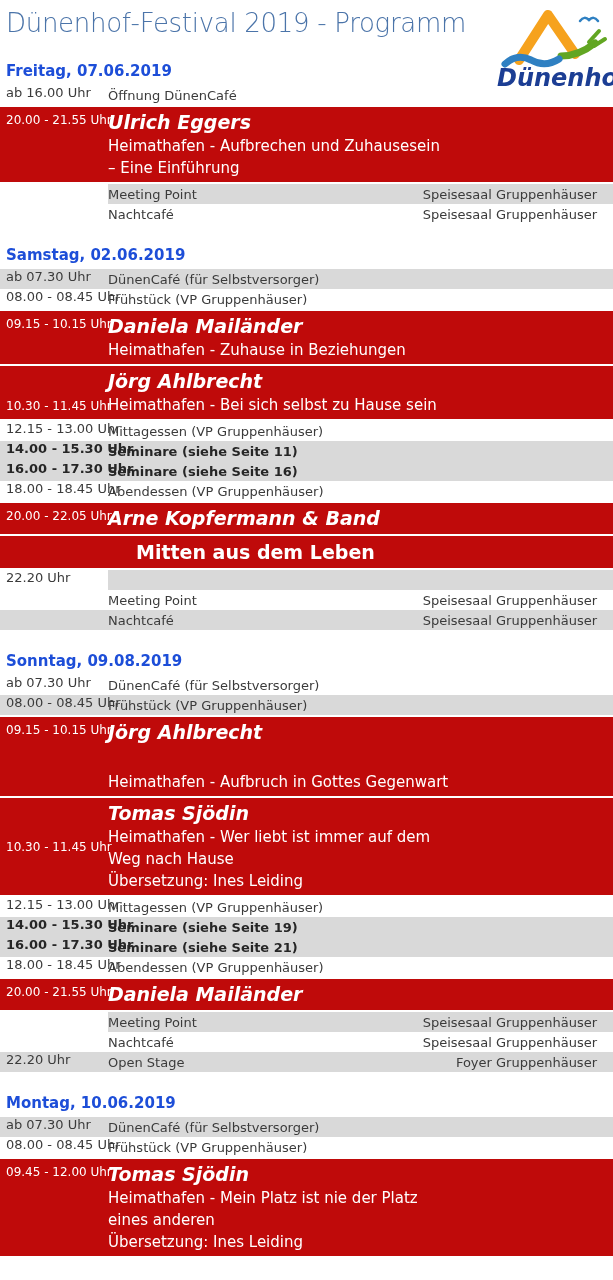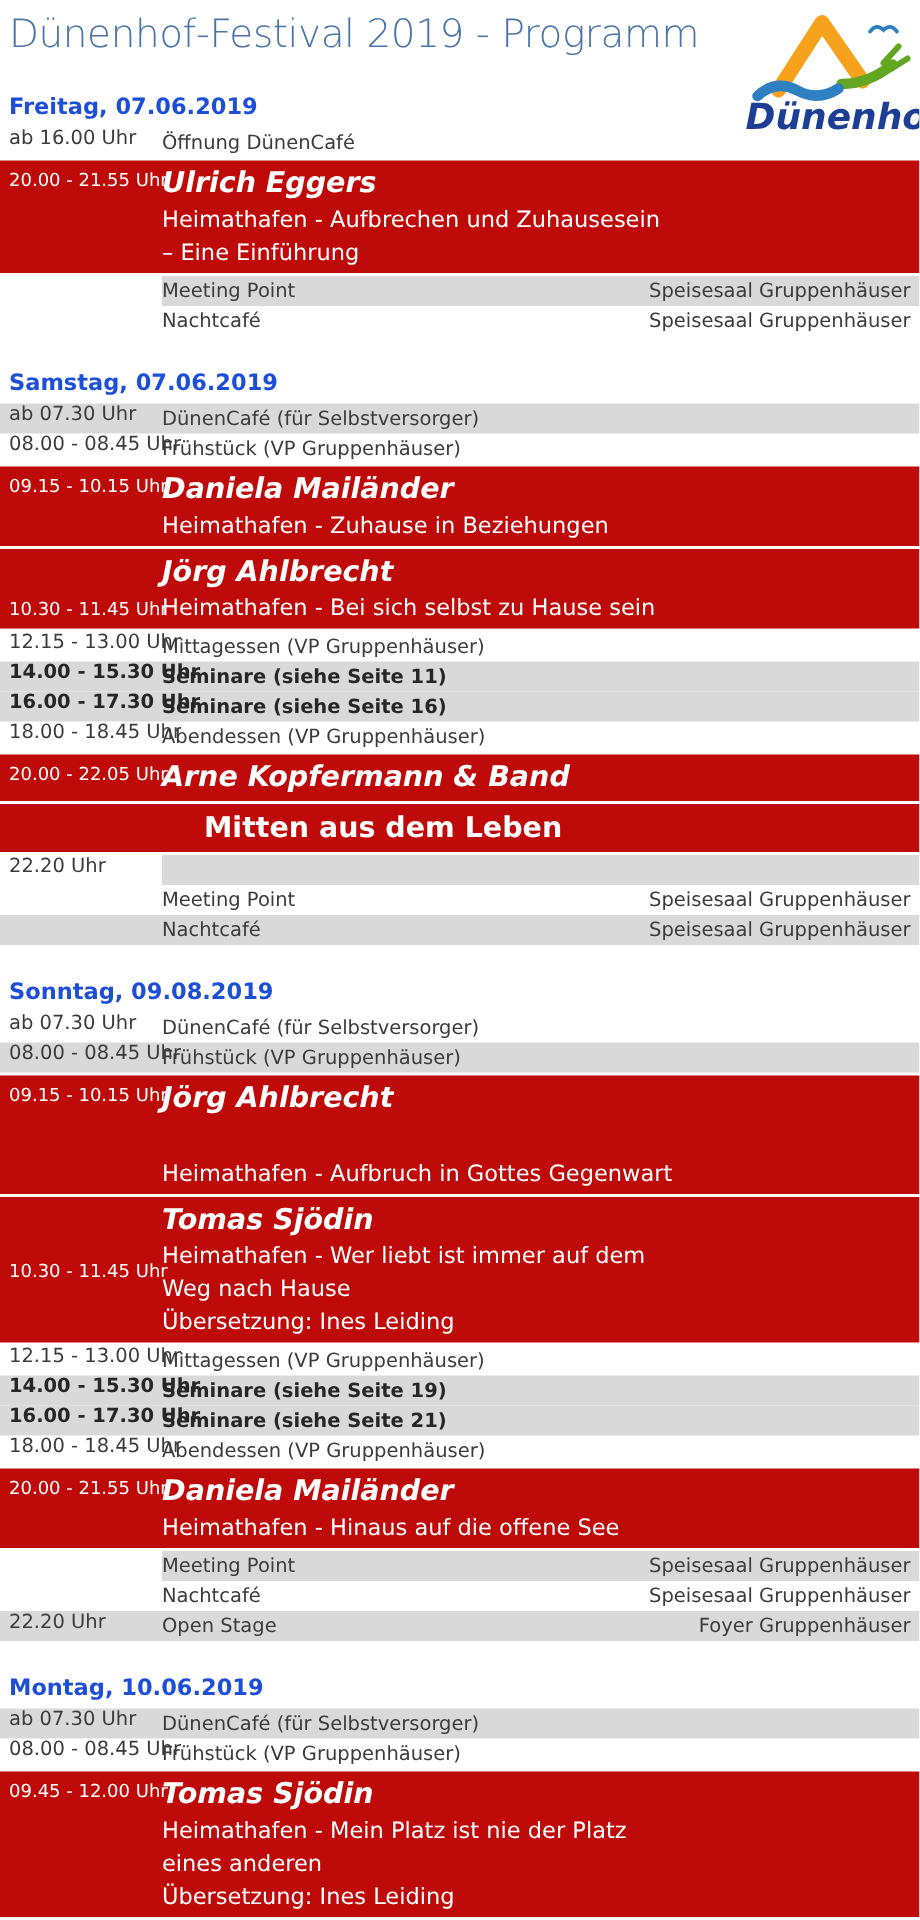--- a/index.html
+++ b/index.html
@@ -15,21 +15,21 @@
   .logo { position:absolute; top:2px; right:0; width:120px; height:90px; }
   section.day { margin:0; }
   h2.day-header {
     font-size:15px; font-weight:700; color:#1d4ed8; margin:22px 18px 4px 0;
     padding-left:6px; line-height:19px;
   }
   .row { display:flex; height:20px; font-size:13px; }
   .row .time { width:108px; flex:none; padding-left:6px; white-space:nowrap; }
   .row .body {
     flex:1; display:flex; justify-content:space-between; align-items:center;
-    height:100%; padding-right:6px;
+    height:100%; padding-right:16px;
   }
   .row.shade-full { background:#d9d9d9; }
   .row .body.shade { background:#d9d9d9; }
   .row.bold { font-weight:700; color:#262626; }
   .event { display:flex; background:#bf0a0a; color:#fff; margin:2px 0; }
   .event .etime {
     width:108px; flex:none; padding:6px 0 6px 6px; font-size:12px;
     display:flex; flex-direction:column; justify-content:flex-start; white-space:nowrap;
   }
   .event.time-bottom .etime { justify-content:flex-end; }
@@ -97,21 +97,21 @@
   <div class="row">
     <div class="time"></div>
     <div class="body">
       <span class="desc">Nachtcafé</span>
       <span class="loc">Speisesaal Gruppenhäuser</span>
     </div>
   </div>
 </section>
 
 <section class="day">
-  <h2 class="day-header">Samstag, 07.06.2019</h2>
+  <h2 class="day-header">Samstag, 02.06.2019</h2>
 
   <div class="row shade-full">
     <div class="time">ab 07.30 Uhr</div>
     <div class="body">
         <span class="desc">DünenCafé (für Selbstversorger)</span>
       </div>
   </div>
   <div class="row">
     <div class="time">08.00 - 08.45 Uhr</div>
     <div class="body">
@@ -264,21 +264,20 @@
         <span class="desc">Abendessen (VP Gruppenhäuser)</span>
       </div>
   </div>
 
   <div class="event">
     <div class="etime">
         <span>20.00 - 21.55 Uhr</span>
       </div>
     <div class="econtent">
       <div class="ename">Daniela Mailänder</div>
-      <div class="eline">Heimathafen - Hinaus auf die offene See</div>
     </div>
   </div>
 
   <div class="row">
     <div class="time"></div>
     <div class="body shade">
       <span class="desc">Meeting Point</span>
       <span class="loc">Speisesaal Gruppenhäuser</span>
     </div>
   </div>

